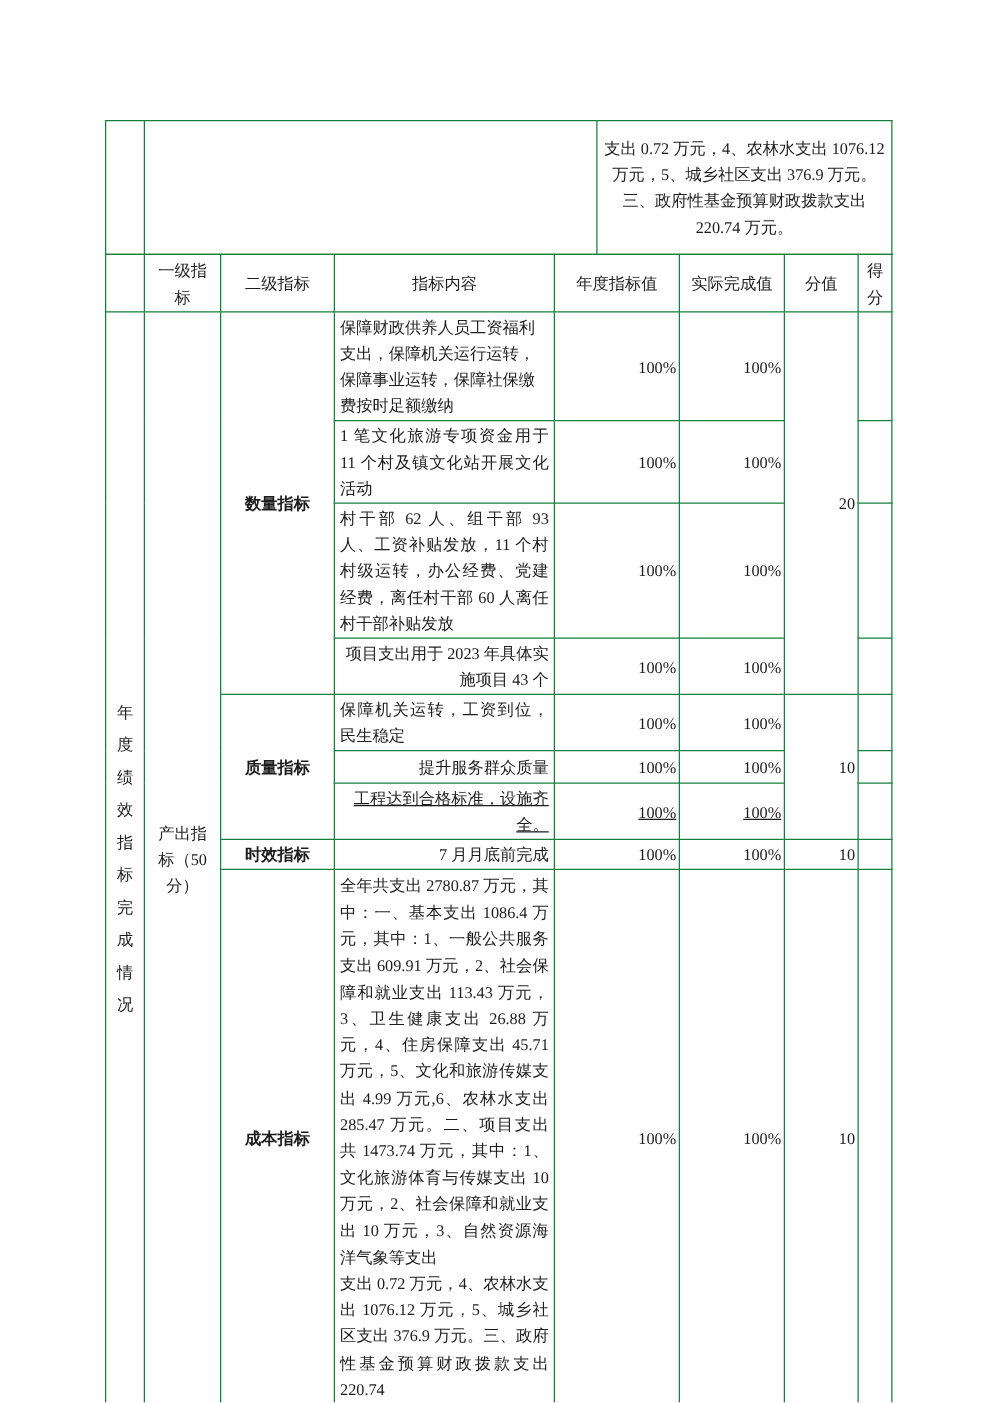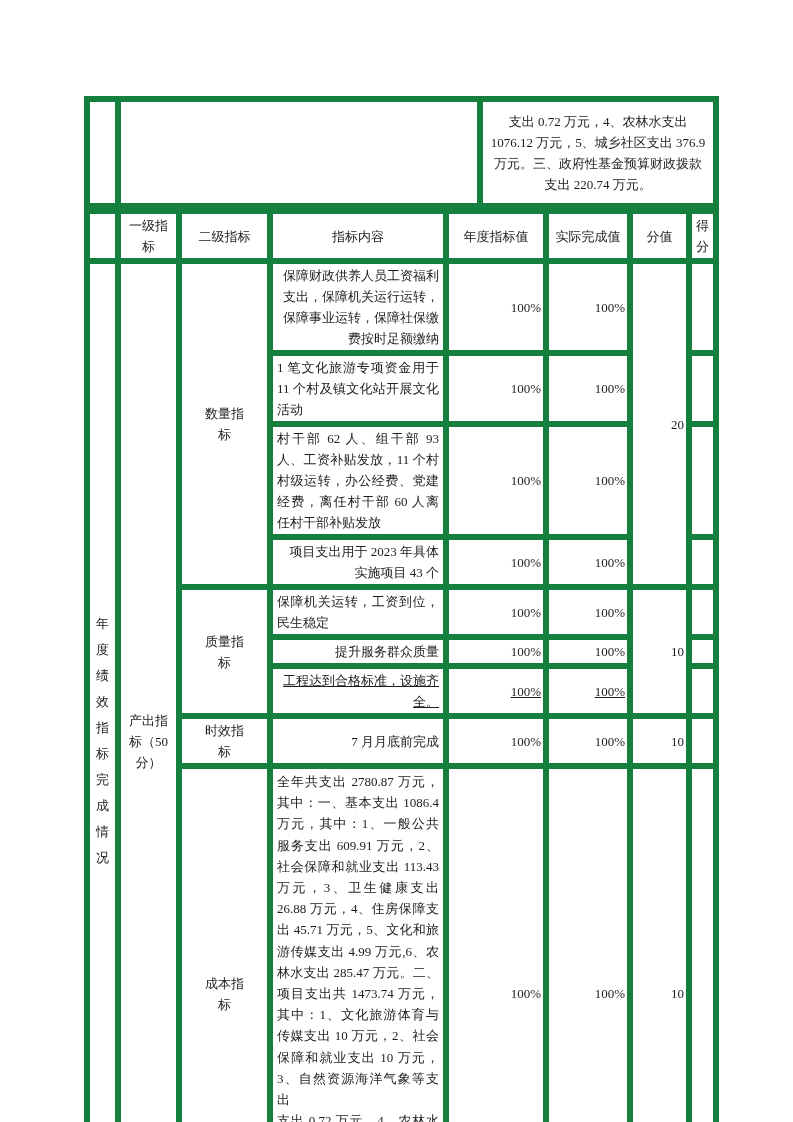--- a/index.html
+++ b/index.html
@@ -13,21 +13,21 @@
     padding:96px 0 0 84px;
     overflow:hidden;
   }
   table.tbl{
     border-collapse:collapse;
     table-layout:fixed;
     width:629px;
     font-size:13px;
   }
   table.tbl td{
-    border:6px solid #15803d;
+    border:1px solid #15803d;
     vertical-align:middle;
     box-sizing:border-box;
     line-height:21px;
     overflow:hidden;
   }
   table.main{margin-top:-1px;}
   
   td.cont-text{
     text-align:center;
     line-height:24px;
@@ -39,29 +39,29 @@
     text-align:center;
     padding:1px 2px;
     white-space:pre-line;
   }
   
   td.content{
     text-align:right;
     padding:1px 4px;
   }
   td.content.just{text-align:justify;margin-top:16px;}
-  td.content.center{text-align:right;}
+  td.content.center{text-align:left;}
   td.content.cost{
     white-space:pre-line;
     text-align:justify;
     padding:2px 4px;
     line-height:21.2px;
   }
   td.val{text-align:right;padding:1px 2px;}
-  td.lv2{text-align:center;padding:1px 18px;}
+  td.lv2{text-align:center;padding:1px 18px;font-weight:bold;}
   td.lv1{
     text-align:center;
     padding:1px 2px;
     white-space:pre-line;
   }
   td.vlabel-cell{text-align:center;padding:0;}
   .vertical-text{
     width:14px;
     margin:0 auto;
     word-break:break-all;

